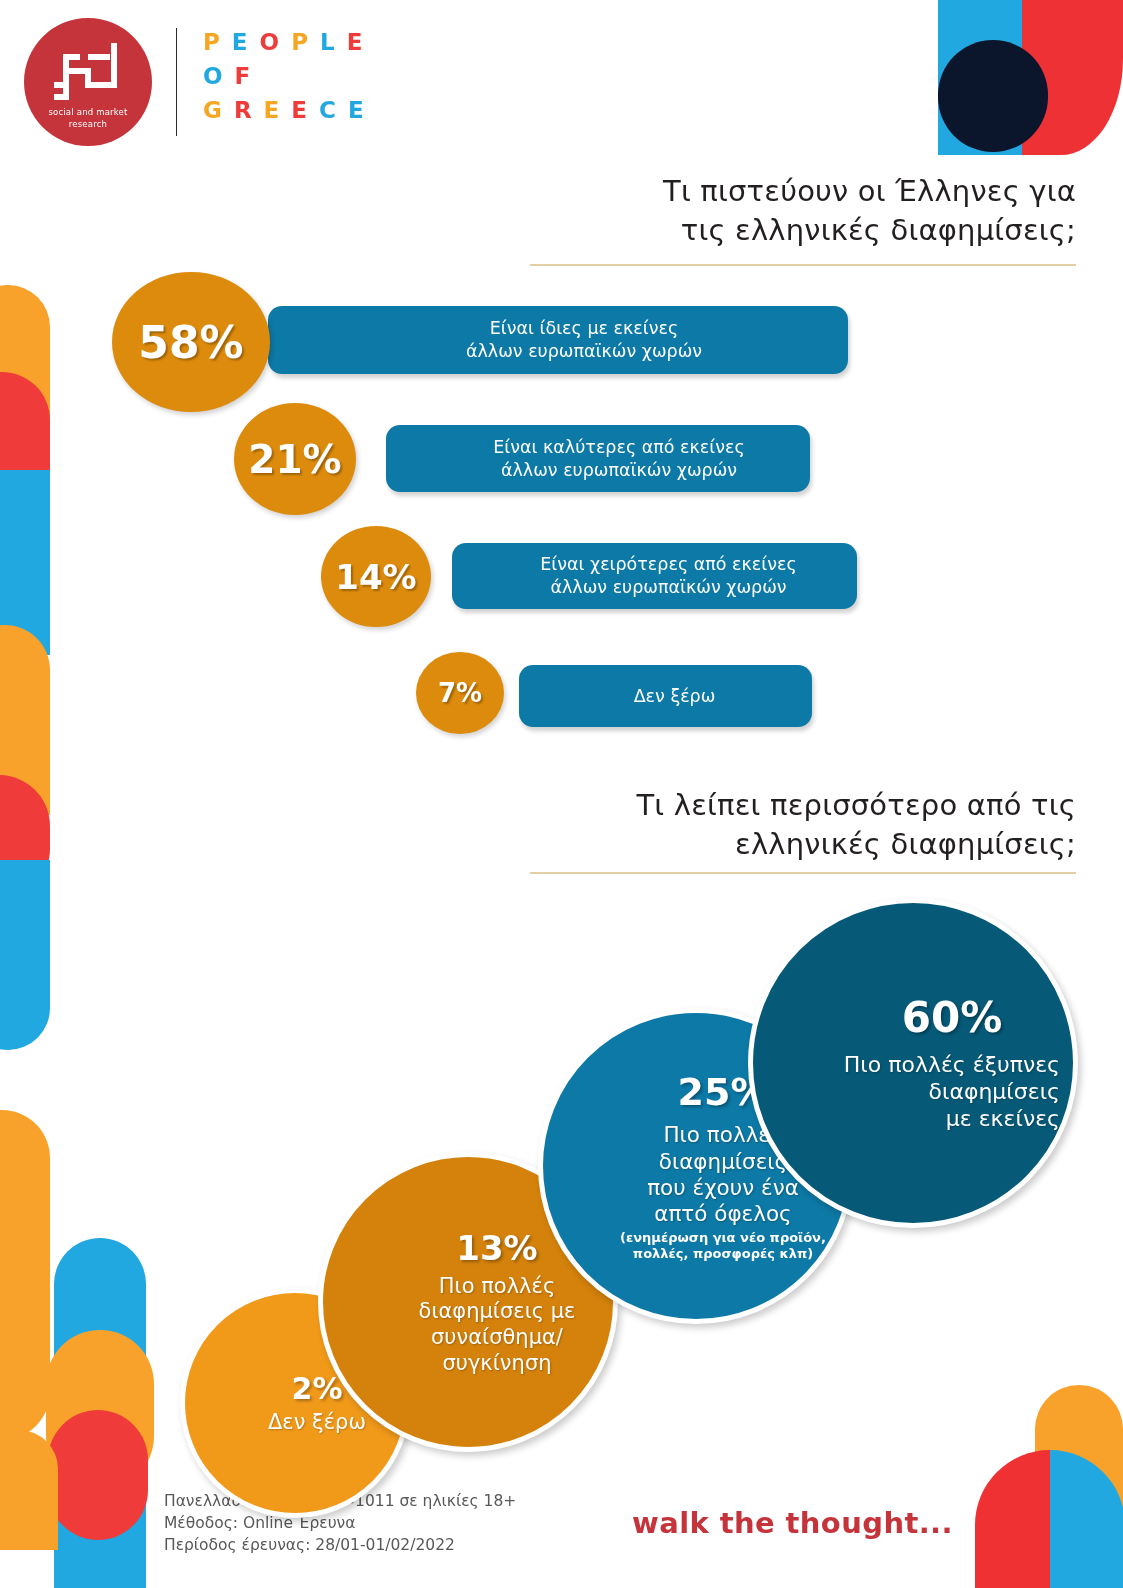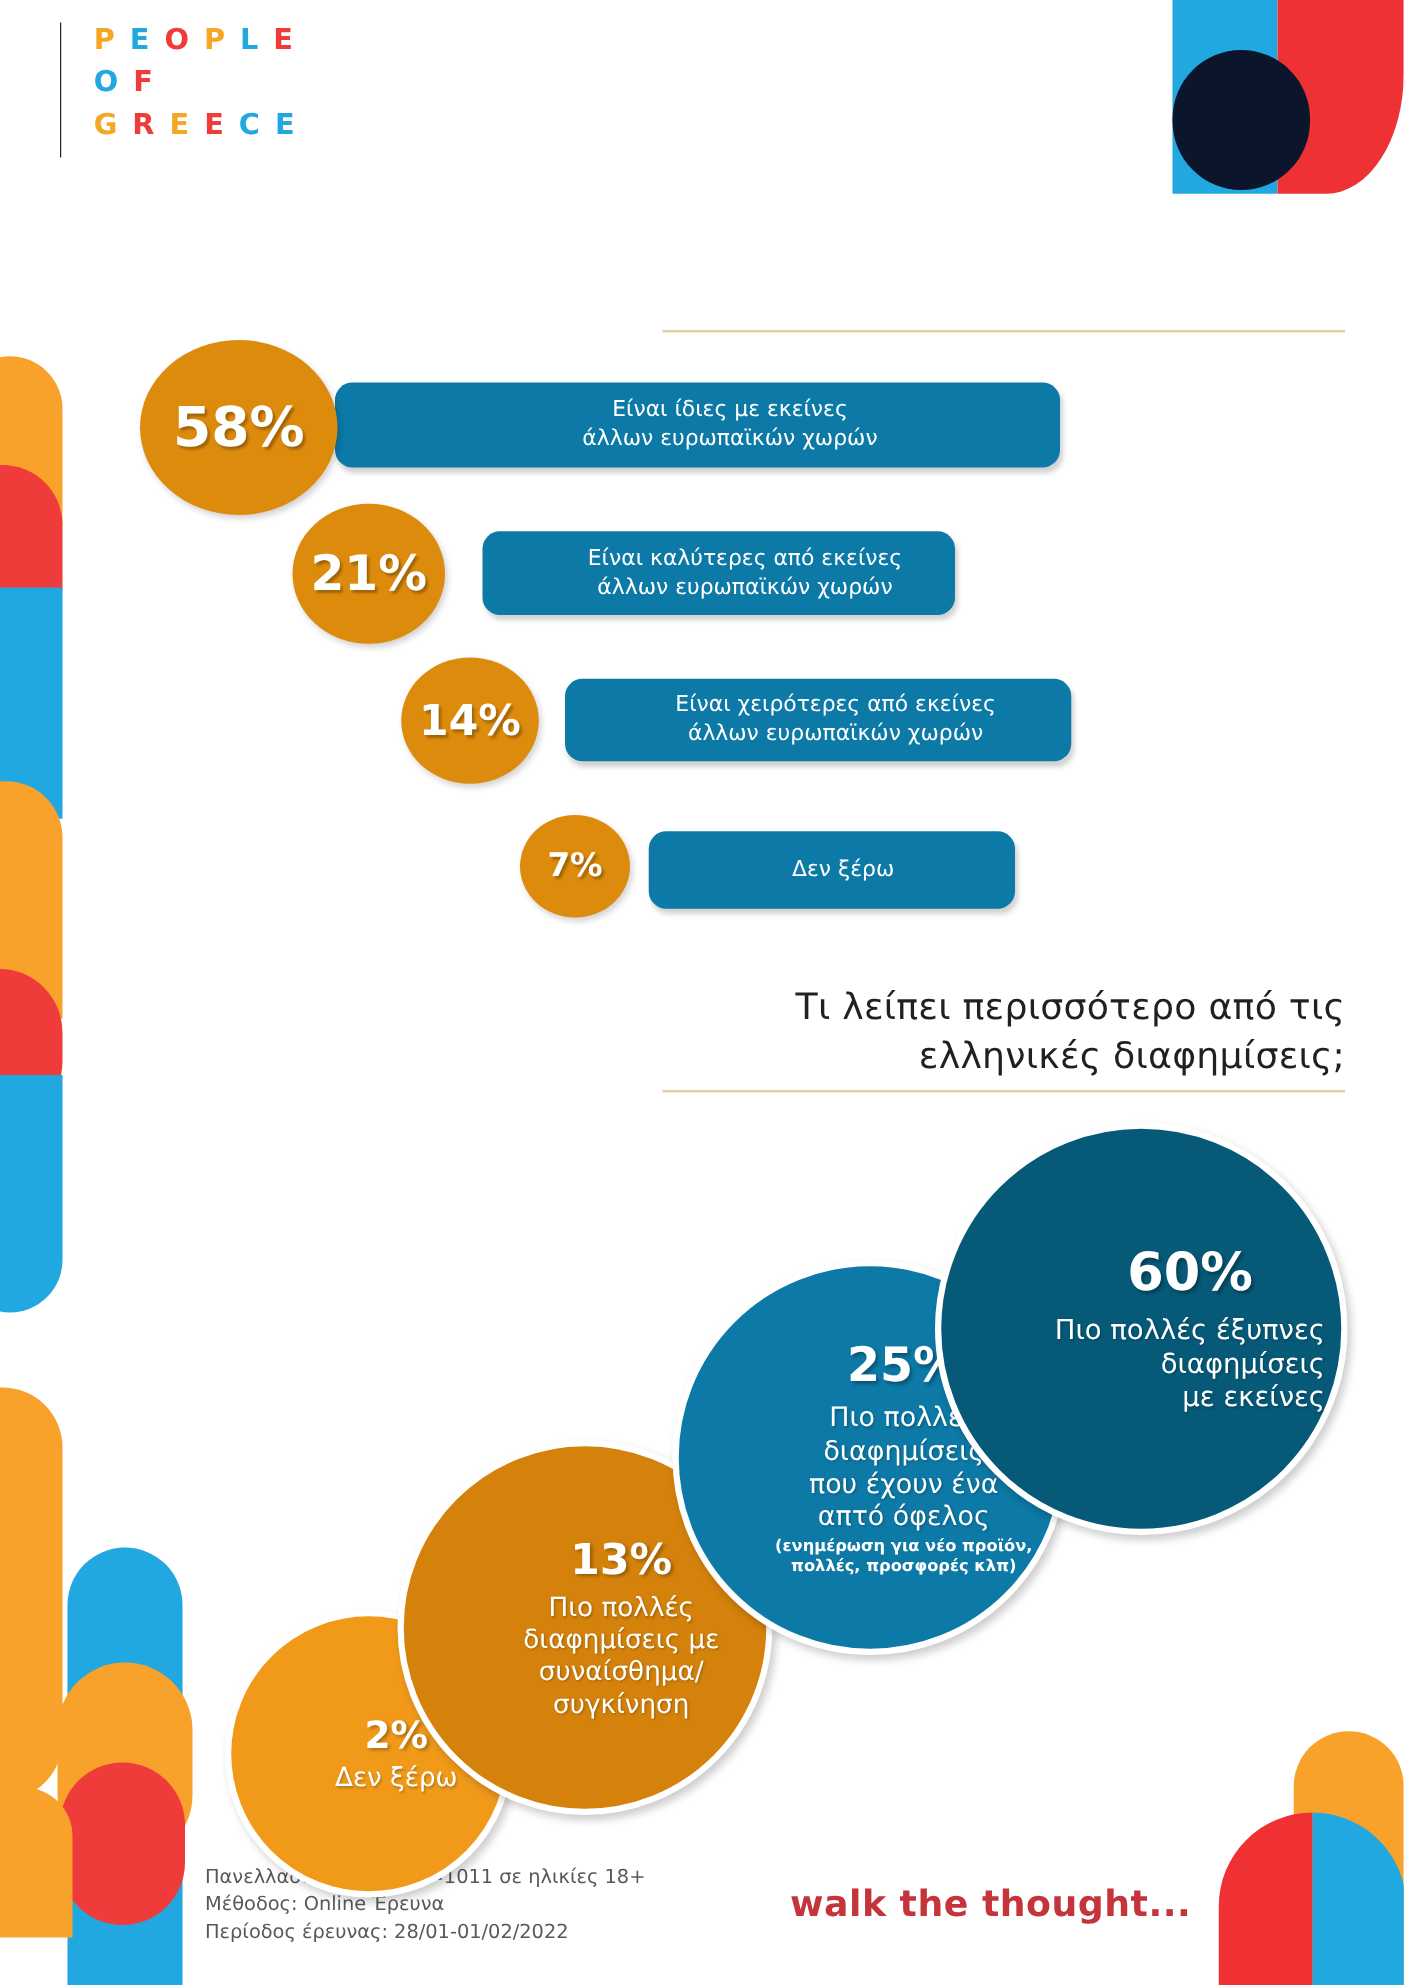--- a/index.html
+++ b/index.html
@@ -105,20 +105,34 @@
   <div class="deco b2"></div>
   <div class="deco b3"></div>
   <div class="deco b4"></div>
   <div class="deco b5"></div>
 
   <div class="deco br1"></div>
   <div class="deco br2"></div>
   <div class="deco br3"></div>
 
   <div class="logo-wrap">
+    <div class="logo-circle">
+      <svg class="logo-mark" viewBox="0 0 78 62">
+        <g fill="none" stroke="#ffffff" stroke-width="6">
+          <path d="M64 3 v42 H38 V31 H16 v14 H4"></path>
+          <path d="M38 17 h22"></path>
+          <path d="M16 45 v12 H4"></path>
+          <path d="M30 17 H16 v14"></path>
+        </g>
+      </svg>
+      <div class="logo-sub">
+        <div>social and market</div>
+        <div>research</div>
+      </div>
+    </div>
     <div class="logo-div"></div>
     <div class="pog" id="wordmark">
         <div class="pog-row">
           <span class="pog-l" style="color: rgb(245, 166, 35);">P</span>
           <span class="pog-l" style="color: rgb(34, 168, 224);">E</span>
           <span class="pog-l" style="color: rgb(239, 59, 58);">O</span>
           <span class="pog-l" style="color: rgb(245, 166, 35);">P</span>
           <span class="pog-l" style="color: rgb(34, 168, 224);">L</span>
           <span class="pog-l" style="color: rgb(239, 59, 58);">E</span>
         </div>
@@ -130,34 +144,38 @@
           <span class="pog-l" style="color: rgb(245, 166, 35);">G</span>
           <span class="pog-l" style="color: rgb(239, 59, 58);">R</span>
           <span class="pog-l" style="color: rgb(245, 166, 35);">E</span>
           <span class="pog-l" style="color: rgb(239, 59, 58);">E</span>
           <span class="pog-l" style="color: rgb(34, 168, 224);">C</span>
           <span class="pog-l" style="color: rgb(34, 168, 224);">E</span>
         </div>
       </div>
   </div>
 
+  <div class="heading" style="left:520px;top:172px;width:556px;">
+    <span class="hl">Τι πιστεύουν οι Έλληνες για</span>
+    <span class="hl">τις ελληνικές διαφημίσεις;</span>
+  </div>
   <div class="hrule" style="left:530px;top:264px;width:546px;"></div>
 
   <div class="bar-row">
     <div class="bar sh" style="left:268px;top:306px;width:580px;height:68px;">
       <div>
         <div>Είναι ίδιες με εκείνες</div>
         <div>άλλων ευρωπαϊκών χωρών</div>
       </div>
     </div>
     <div class="bubble" style="left:112px;top:272px;width:158px;height:140px;font-size:44px;">58%</div>
   </div>
 
   <div class="bar-row">
-    <div class="bar sh" style="left:386px;top:425px;width:378px;height:67px;padding-left:60px;">
+    <div class="bar sh" style="left:386px;top:425px;width:424px;height:67px;padding-left:60px;">
       <div>
         <div>Είναι καλύτερες από εκείνες</div>
         <div>άλλων ευρωπαϊκών χωρών</div>
       </div>
     </div>
     <div class="bubble" style="left:234px;top:403px;width:122px;height:112px;font-size:39px;">21%</div>
   </div>
 
   <div class="bar-row">
     <div class="bar sh" style="left:452px;top:543px;width:405px;height:66px;padding-left:46px;">

